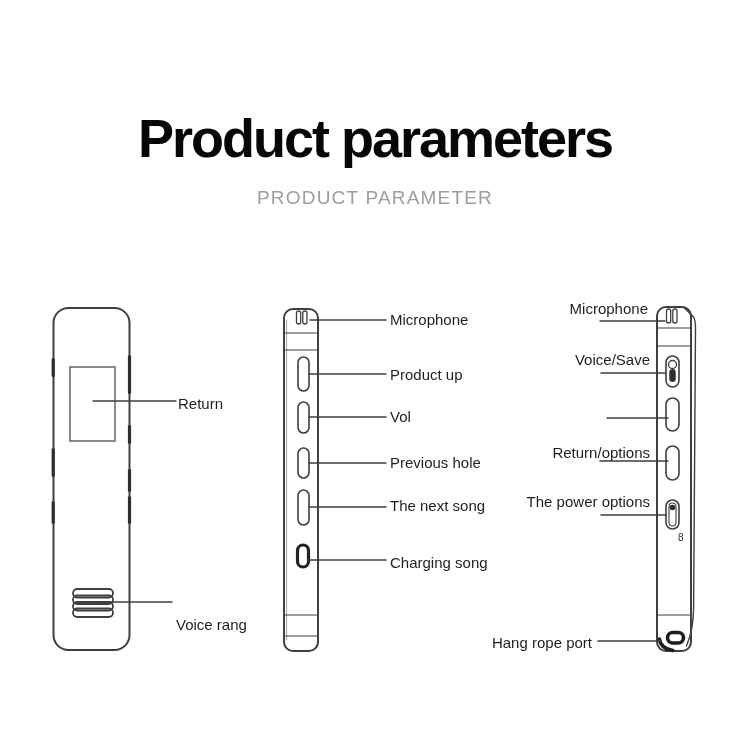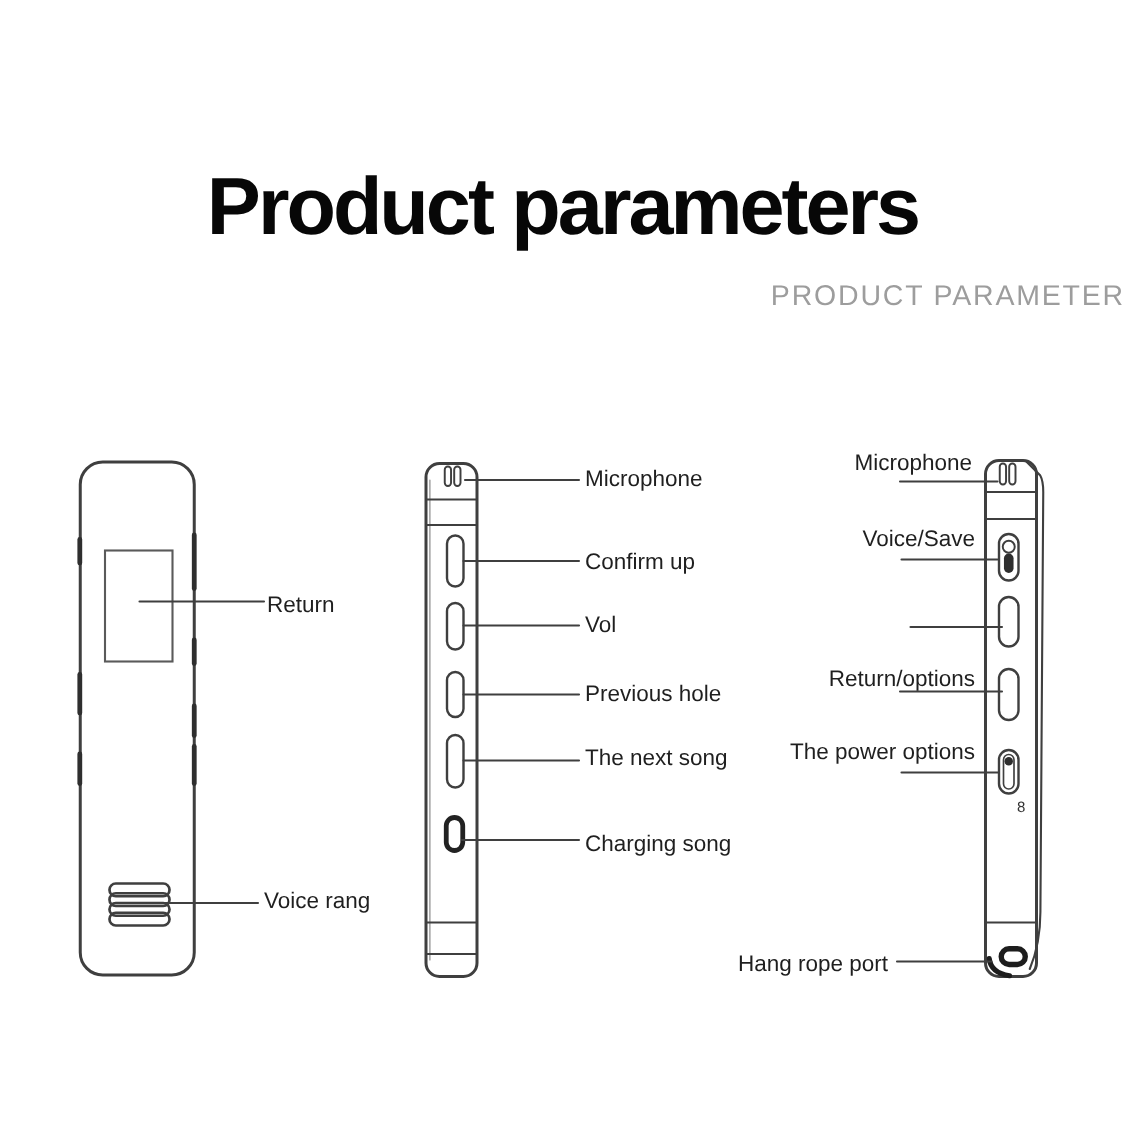--- a/index.html
+++ b/index.html
@@ -1,20 +1,20 @@
 <!DOCTYPE html>
 <html><head>
 <meta charset="utf-8">
 <style>
   html,body{margin:0;padding:0;background:#fff;}
   #stage{position:relative;width:750px;height:750px;background:#ffffff;overflow:hidden;
          font-family:"Liberation Sans","DejaVu Sans",sans-serif;margin-top:28px;}
   .title{position:absolute;left:0;right:0;top:80px;text-align:center;
          font-size:54px;font-weight:bold;letter-spacing:-2px;color:#070707;line-height:60px;}
-  .subtitle{position:absolute;left:0;right:0;top:159px;text-align:right;
+  .subtitle{position:absolute;left:0;right:0;top:159px;text-align:center;
          font-size:19px;letter-spacing:1.2px;color:#9d9d9d;line-height:22px;}
   .lbl{position:absolute;font-size:15px;line-height:18px;color:#1f1f1f;white-space:nowrap;}
   .lbl.r{text-align:right;}
   svg{position:absolute;left:0;top:0;}
   svg text{font-family:"Liberation Sans","DejaVu Sans",sans-serif;}
 </style>
 </head>
 <body>
 
 <div id="stage">
@@ -112,24 +112,24 @@
           <line x1="607" y1="390" x2="668" y2="390"></line>
           <line x1="600" y1="433" x2="668" y2="433"></line>
           <line x1="601" y1="487" x2="666" y2="487"></line>
           <line x1="598" y1="613" x2="661" y2="613"></line>
         </g>
       </g>
     </g>
   </svg>
 
   <div class="lbl" style="left:178px;top:367px">Return</div>
-  <div class="lbl" style="left:176px;top:564px">Voice rang</div>
+  <div class="lbl" style="left:176px;top:588px">Voice rang</div>
 
   <div class="lbl" style="left:390px;top:283px">Microphone</div>
-  <div class="lbl" style="left:390px;top:338px">Confirm up</div>
+  <div class="lbl" style="left:390px;top:338px">Product up</div>
   <div class="lbl" style="left:390px;top:380px">Vol</div>
   <div class="lbl" style="left:390px;top:426px">Previous hole</div>
   <div class="lbl" style="left:390px;top:469px">The next song</div>
   <div class="lbl" style="left:390px;top:526px">Charging song</div>
 
   <div class="lbl r" style="right:102px;top:272px">Microphone</div>
   <div class="lbl r" style="right:100px;top:323px">Voice/Save</div>
   <div class="lbl r" style="right:100px;top:416px">Return/options</div>
   <div class="lbl r" style="right:100px;top:465px">The power options</div>
   <div class="lbl r" style="right:158px;top:606px">Hang rope port</div>

